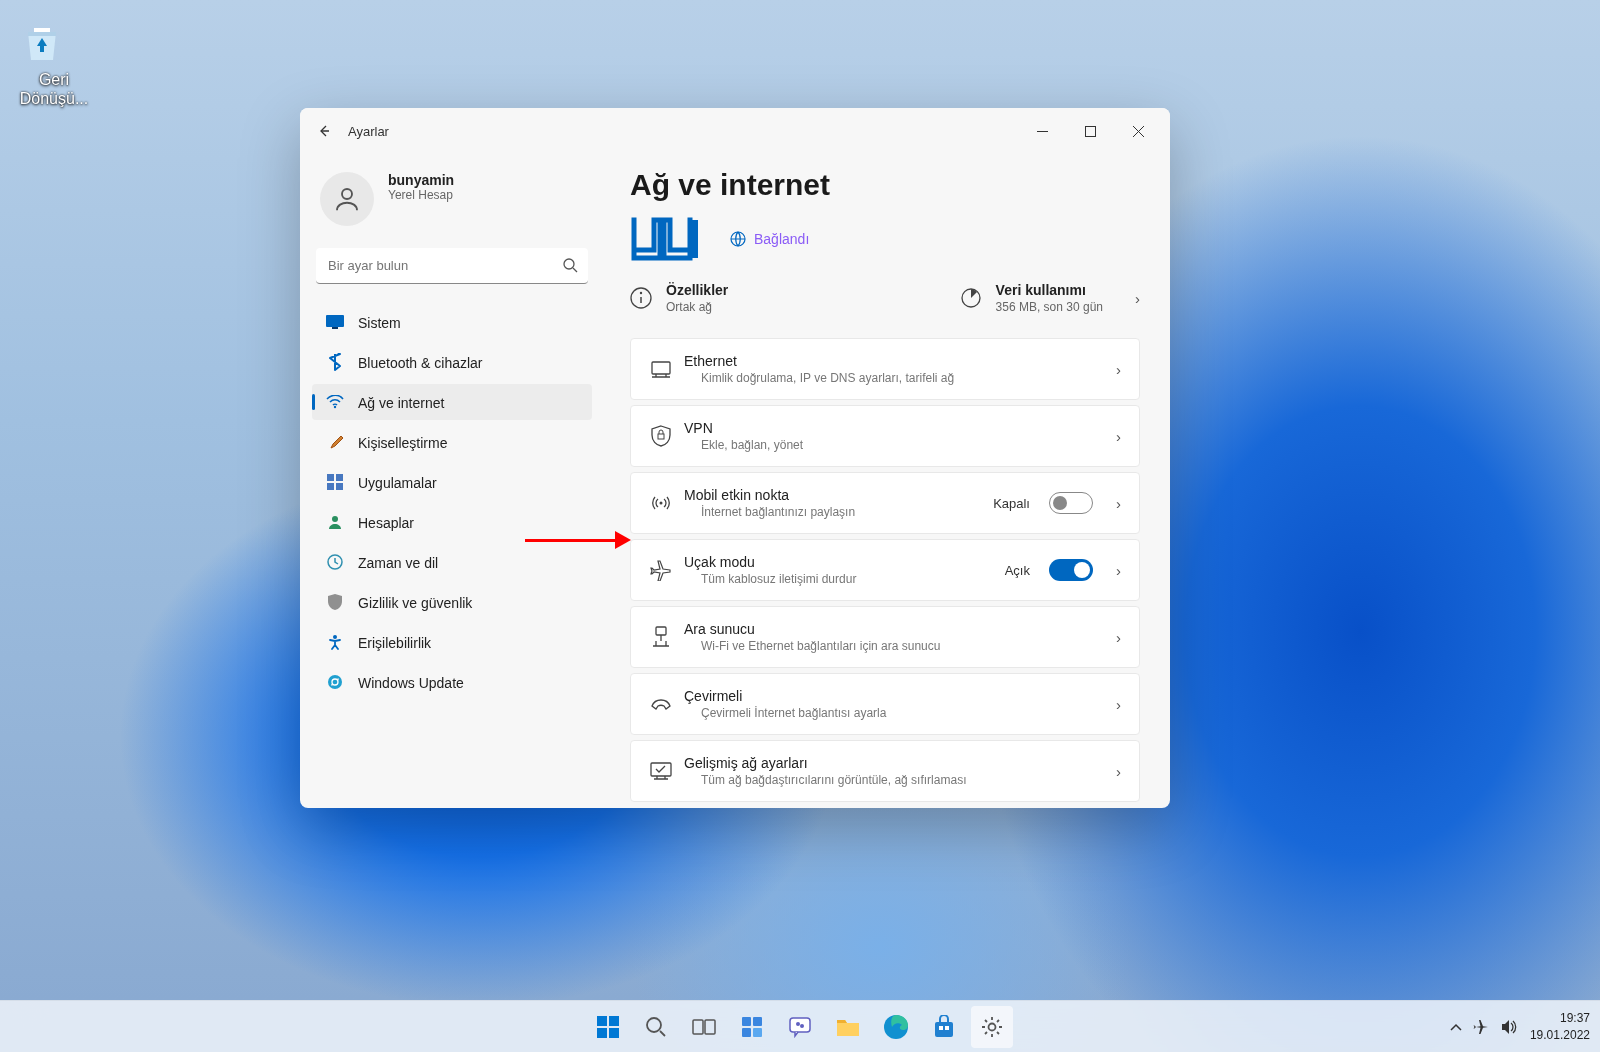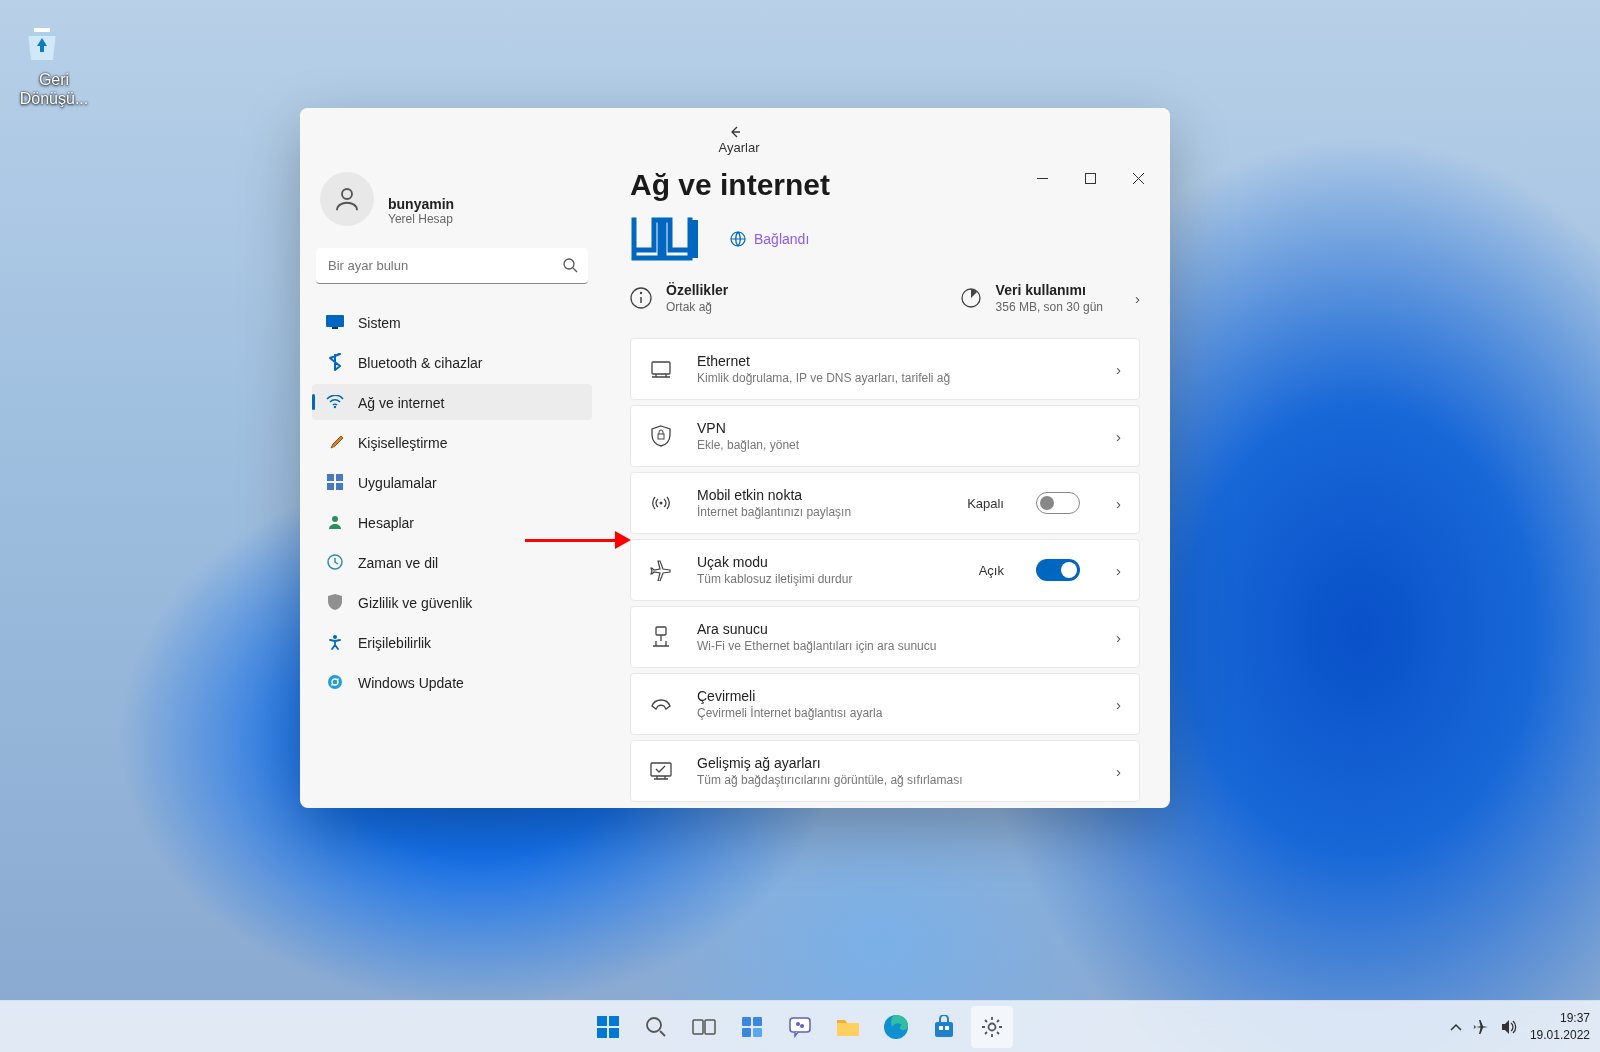--- a/index.html
+++ b/index.html
@@ -2,53 +2,53 @@
 <html><head>
 <meta charset="utf-8">
 <style>
 *{box-sizing:border-box;margin:0;padding:0;font-family:"Segoe UI",Arial,sans-serif;}
 body{width:1600px;height:1052px;overflow:hidden;position:relative;background:linear-gradient(180deg,#a8c5e0 0%,#9bb8d8 100%);}
 .wallpaper{position:absolute;inset:0;background:radial-gradient(ellipse 800px 600px at 30% 70%,#0a5fd8 0%,#1570e8 20%,transparent 45%),radial-gradient(ellipse 700px 900px at 85% 60%,#0850c8 0%,#1868d8 25%,transparent 55%),radial-gradient(ellipse 500px 400px at 55% 90%,#7ab0e8 0%,transparent 50%),linear-gradient(180deg,#b8d0e8 0%,#a0c0e0 40%,#88a8d0 100%);}
 .desktop-icon{position:absolute;top:18px;left:18px;width:72px;text-align:center;cursor:pointer;}
 .desktop-icon svg{width:48px;height:48px;}
 .desktop-icon .label{color:#fff;font-size:16px;text-shadow:0 1px 3px rgba(0,0,0,.9),0 0 2px rgba(0,0,0,.8);margin-top:4px;line-height:1.2;}
 .window{position:absolute;top:108px;left:300px;width:870px;height:700px;background:#f7f7f7;border-radius:8px;box-shadow:0 20px 60px rgba(0,0,0,.25);display:flex;flex-direction:column;overflow:hidden;}
-.titlebar{height:46px;display:flex;align-items:center;padding:16px 8px;background:#f7f7f7;flex-direction:column;}
+.titlebar{height:46px;display:flex;align-items:center;padding:16px 8px;background:#f7f7f7;}
 .back-btn{width:32px;height:32px;display:flex;align-items:center;justify-content:center;border-radius:4px;cursor:pointer;font-size:14px;color:#333;}
 .title{font-size:13px;color:#333;margin-left:8px;}
 .win-controls{margin-left:auto;display:flex;}
 .win-controls div{width:48px;height:46px;display:flex;align-items:center;justify-content:center;cursor:pointer;font-size:12px;color:#333;}
 .body{flex:1;display:flex;overflow:hidden;}
 .sidebar{width:300px;padding:10px 8px 10px 12px;display:flex;flex-direction:column;gap:4px;}
-.profile{display:flex;align-items:flex-end;gap:14px;padding:8px 8px 18px 8px;}
+.profile{display:flex;align-items:flex-start;gap:14px;padding:8px 8px 18px 8px;}
 .avatar{width:54px;height:54px;border-radius:50%;background:#e8e8e8;display:flex;align-items:center;justify-content:center;}
 .profile .name{font-size:14px;font-weight:600;color:#222;}
 .profile .sub{font-size:12px;color:#666;}
 .search{position:relative;margin:0 4px 16px 4px;}
 .search input{width:100%;height:36px;border:none;border-bottom:1px solid #888;border-radius:4px;background:#fff;padding:0 36px 0 12px;font-size:13px;outline:none;}
 .search .icon{position:absolute;right:10px;top:9px;color:#555;}
 .nav-item{display:flex;align-items:flex-end;gap:14px;padding:9px 14px;border-radius:4px;cursor:pointer;font-size:14px;color:#222;position:relative;}
 .nav-item.active{background:#ececec;}
 .nav-item.active::before{content:"";position:absolute;left:0;top:10px;bottom:10px;width:3px;background:#0067c0;border-radius:2px;}
 .nav-icon{width:18px;height:18px;display:flex;align-items:center;justify-content:center;flex-shrink:0;}
 .content{flex:1;padding:14px 30px 20px 30px;overflow-y:auto;}
 .page-title{font-size:30px;font-weight:600;color:#1a1a1a;margin-bottom:14px;}
 .status-row{display:flex;align-items:center;gap:22px;margin-bottom:20px;}
 .eth-icon{color:#0067c0;}
 .status-text{display:flex;align-items:center;gap:8px;color:#8b5cf6;font-size:14px;justify-content:space-between;}
 .info-row{display:flex;align-items:center;gap:40px;margin-bottom:24px;}
 .info-item{display:flex;align-items:center;gap:14px;flex:1;}
 .info-item .texts .t{font-size:14px;font-weight:600;color:#222;}
 .info-item .texts .s{font-size:12px;color:#666;margin-top:2px;}
 .chev{color:#555;font-size:15px;}
-.card{background:#fff;border:1px solid #e8e8e8;border-radius:4px;margin-bottom:5px;padding:14px 18px;display:flex;align-items:center;gap:24px;cursor:pointer;}
+.card{background:#fff;border:1px solid #e8e8e8;border-radius:4px;margin-bottom:5px;padding:14px 18px;display:flex;align-items:center;gap:11px;cursor:pointer;}
 .card-icon{width:24px;display:flex;justify-content:center;color:#444;}
 .card-texts{flex:1;}
 .card-texts .t{font-size:14px;color:#222;}
-.card-texts .s{font-size:12px;color:#777;margin-top:2px;}
+.card-texts .s{font-size:12px;color:#777;margin-top:2px;margin-left:17px;}
 .toggle{width:44px;height:22px;border-radius:11px;position:relative;}
 .toggle.off{border:1px solid #888;background:#fff;}
 .toggle.off::after{content:"";position:absolute;left:3px;top:3px;width:14px;height:14px;border-radius:50%;background:#888;}
 .toggle.on{background:#0067c0;}
 .toggle.on::after{content:"";position:absolute;right:3px;top:3px;width:16px;height:16px;border-radius:50%;background:#fff;}
 .tog-label{font-size:13px;color:#333;margin-right:8px;margin-left:44px;}
 .arrow{position:absolute;top:535px;left:525px;width:106px;height:10px;pointer-events:none;}
 .arrow .line{position:absolute;left:0;top:4px;width:92px;height:3px;background:#ff0000;}
 .arrow .head{position:absolute;right:0;top:-4px;width:0;height:0;border-left:16px solid #ff0000;border-top:9px solid transparent;border-bottom:9px solid transparent;}
 .taskbar{position:absolute;bottom:0;left:0;right:0;height:52px;background:rgba(240,244,250,.85);backdrop-filter:blur(20px);border-top:1px solid rgba(0,0,0,.05);display:flex;align-items:center;}

